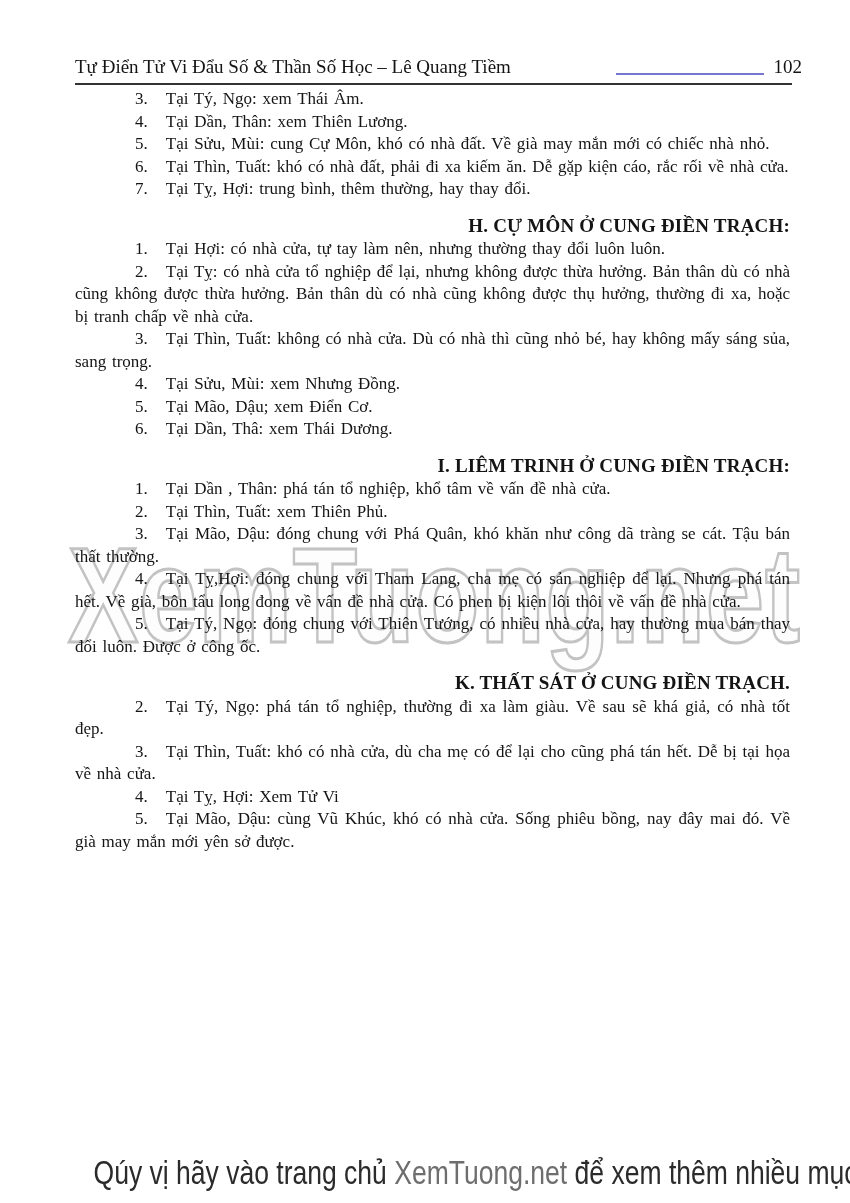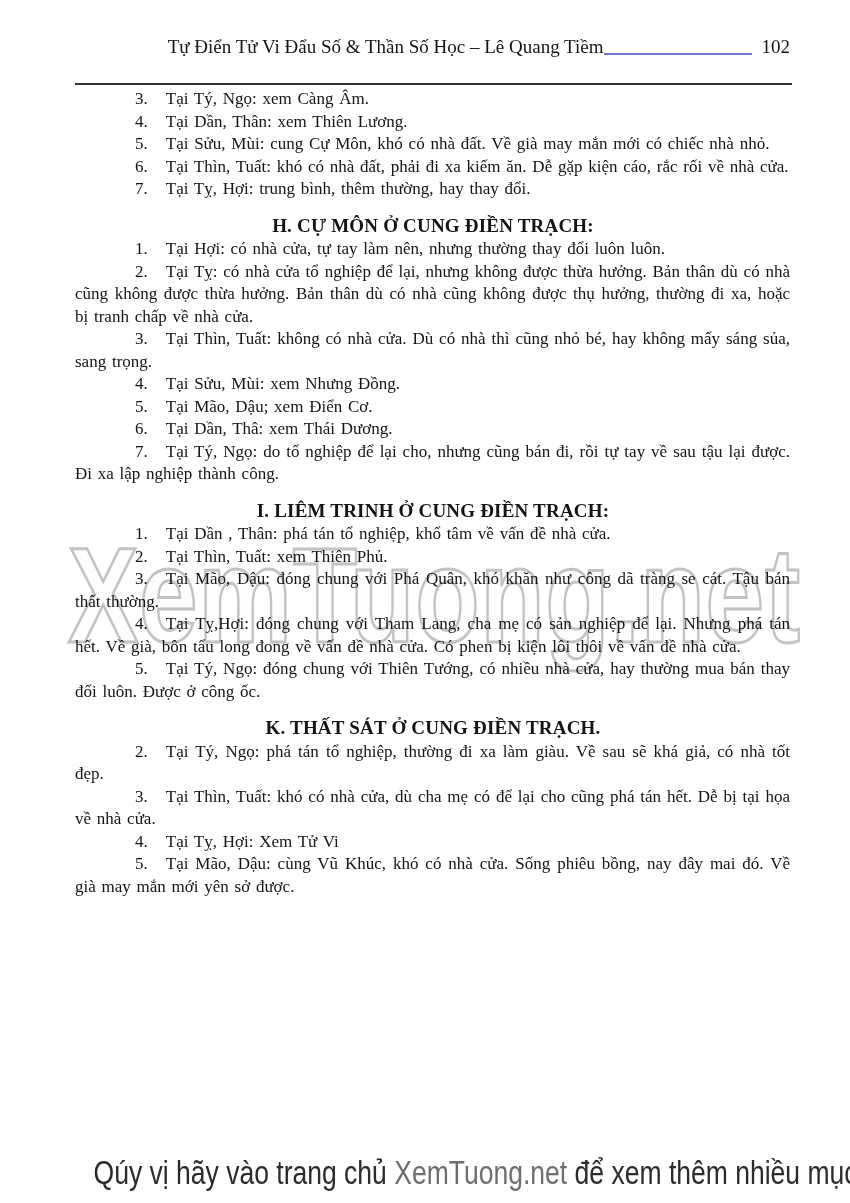--- a/index.html
+++ b/index.html
@@ -7,42 +7,42 @@
     position:relative;
     width:850px;height:1203px;
     margin:0 auto;
     background:#ffffff;
     overflow:hidden;
     font-family:"Liberation Serif","DejaVu Serif",serif;
     color:#141414;
   }
   
   .header{
-    position:absolute;left:75px;right:60px;top:36px;
-    display:flex;justify-content:flex-end;align-items:flex-end;
+    position:absolute;left:75px;right:48px;top:36px;
+    display:flex;justify-content:space-between;align-items:flex-end;
     font-size:19px;line-height:1.2;white-space:nowrap;
   }
-  .header-right{display:flex;align-items:flex-end;gap:10px;}
+  .header-right{display:flex;align-items:flex-end;gap:10px;margin-top:20px;}
   .blue-line{width:148px;height:0;border-bottom:2px solid #7577cf;margin-bottom:4px;}
   .rule{
     position:absolute;left:75px;right:58px;top:83px;
     border-top:2.5px solid #333333;
   }
   
   .content{
     position:absolute;left:75px;top:88px;width:715px;
     font-size:17px;line-height:22.5px;
     text-align:justify;
     z-index:2;
   }
   .content p{margin:0;text-indent:60px;word-spacing:1.5px;}
   .content p .num{margin-right:18px;}
   h2.sec{
     font-size:19px;line-height:22.5px;font-weight:bold;
-    margin:14px 0 1px 1px;text-indent:0;text-align:center;
+    margin:14px 0 1px 1px;text-indent:0;text-align:right;
     letter-spacing:0.2px;
   }
   
   .watermark{
     position:absolute;left:68px;top:528px;z-index:1;
     font-family:"Liberation Sans","DejaVu Sans",sans-serif;
     font-weight:bold;
     font-size:135px;line-height:1;
     color:#fdfdfd;
     -webkit-text-stroke:3px #c3c3c3;
@@ -76,34 +76,33 @@
       <span class="blue-line"></span>
       <span>102</span>
     </span>
   </div>
   <div class="rule"></div>
 
   <div class="watermark">XemTuong.net</div>
 
   <div class="content">
 
-    <p><span class="num">3.</span><span>Tại Tý, Ngọ: xem Càng Âm.</span></p>
+    <p><span class="num">3.</span><span>Tại Tý, Ngọ: xem Thái Âm.</span></p>
     <p><span class="num">4.</span><span>Tại Dần, Thân: xem Thiên Lương.</span></p>
     <p><span class="num">5.</span><span>Tại Sửu, Mùi: cung Cự Môn, khó có nhà đất. Về già may mắn mới có chiếc nhà nhỏ.</span></p>
     <p><span class="num">6.</span><span>Tại Thìn, Tuất: khó có nhà đất, phải đi xa kiếm ăn. Dễ gặp kiện cáo, rắc rối về nhà cửa.</span></p>
     <p><span class="num">7.</span><span>Tại Tỵ, Hợi: trung bình, thêm thường, hay thay đổi.</span></p>
 
     <h2 class="sec">H. CỰ MÔN Ở CUNG ĐIỀN TRẠCH:</h2>
     <p><span class="num">1.</span><span>Tại Hợi: có nhà cửa, tự tay làm nên, nhưng thường thay đổi luôn luôn.</span></p>
     <p><span class="num">2.</span><span>Tại Tỵ: có nhà cửa tổ nghiệp để lại, nhưng không được thừa hưởng. Bản thân dù có nhà cũng không được thừa hưởng. Bản thân dù có nhà cũng không được thụ hưởng, thường đi xa, hoặc bị tranh chấp về nhà cửa.</span></p>
     <p><span class="num">3.</span><span>Tại Thìn, Tuất: không có nhà cửa. Dù có nhà thì cũng nhỏ bé, hay không mấy sáng sủa, sang trọng.</span></p>
     <p><span class="num">4.</span><span>Tại Sửu, Mùi: xem Nhưng Đồng.</span></p>
     <p><span class="num">5.</span><span>Tại Mão, Dậu; xem Điển Cơ.</span></p>
     <p><span class="num">6.</span><span>Tại Dần, Thâ: xem Thái Dương.</span></p>
-    <p><span class="num">7.</span><span>Tại Tý, Ngọ: do tổ nghiệp để lại cho, nhưng cũng bán đi, rồi tự tay về sau tậu lại được. Đi xa lập nghiệp thành công.</span></p>
 
     <h2 class="sec">I. LIÊM TRINH Ở CUNG ĐIỀN TRẠCH:</h2>
     <p><span class="num">1.</span><span>Tại Dần , Thân: phá tán tổ nghiệp, khổ tâm về vấn đề nhà cửa.</span></p>
     <p><span class="num">2.</span><span>Tại Thìn, Tuất: xem Thiên Phủ.</span></p>
     <p><span class="num">3.</span><span>Tại Mão, Dậu: đóng chung với Phá Quân, khó khăn như công dã tràng se cát. Tậu bán thất thường.</span></p>
     <p><span class="num">4.</span><span>Tại Tỵ,Hợi: đóng chung với Tham Lang, cha mẹ có sản nghiệp để lại. Nhưng phá tán hết. Về già, bôn tẩu long đong về vấn đề nhà cửa. Có phen bị kiện lôi thôi về vấn đề nhà cửa.</span></p>
     <p><span class="num">5.</span><span>Tại Tý, Ngọ: đóng chung với Thiên Tướng, có nhiều nhà cửa, hay thường mua bán thay đổi luôn. Được ở công ốc.</span></p>
 
     <h2 class="sec">K. THẤT SÁT Ở CUNG ĐIỀN TRẠCH.</h2>
     <p><span class="num">2.</span><span>Tại Tý, Ngọ: phá tán tổ nghiệp, thường đi xa làm giàu. Về sau sẽ khá giả, có nhà tốt đẹp.</span></p>

